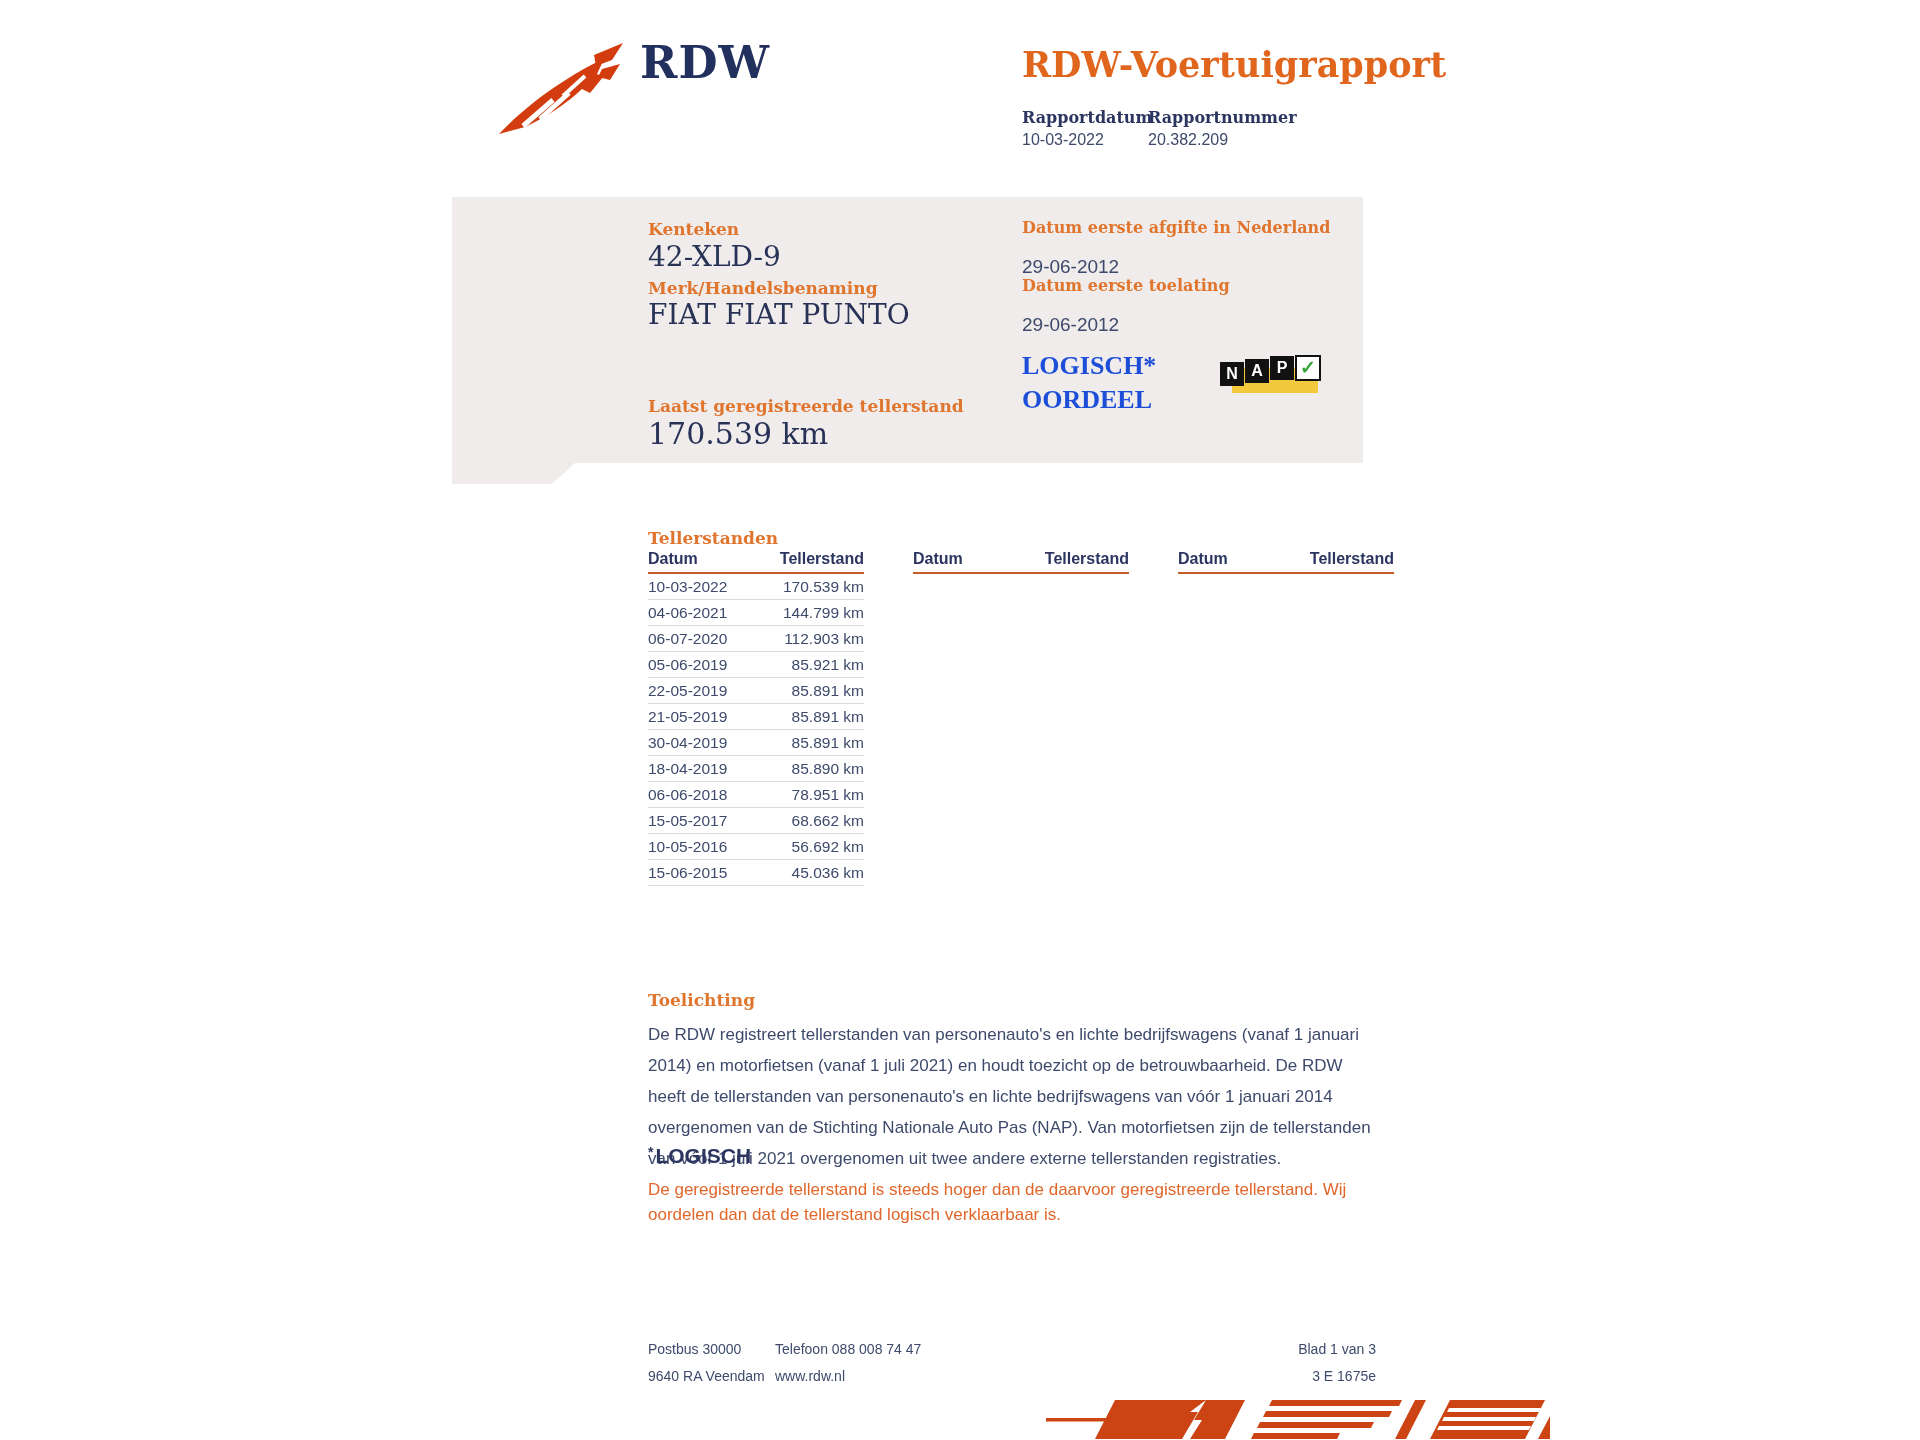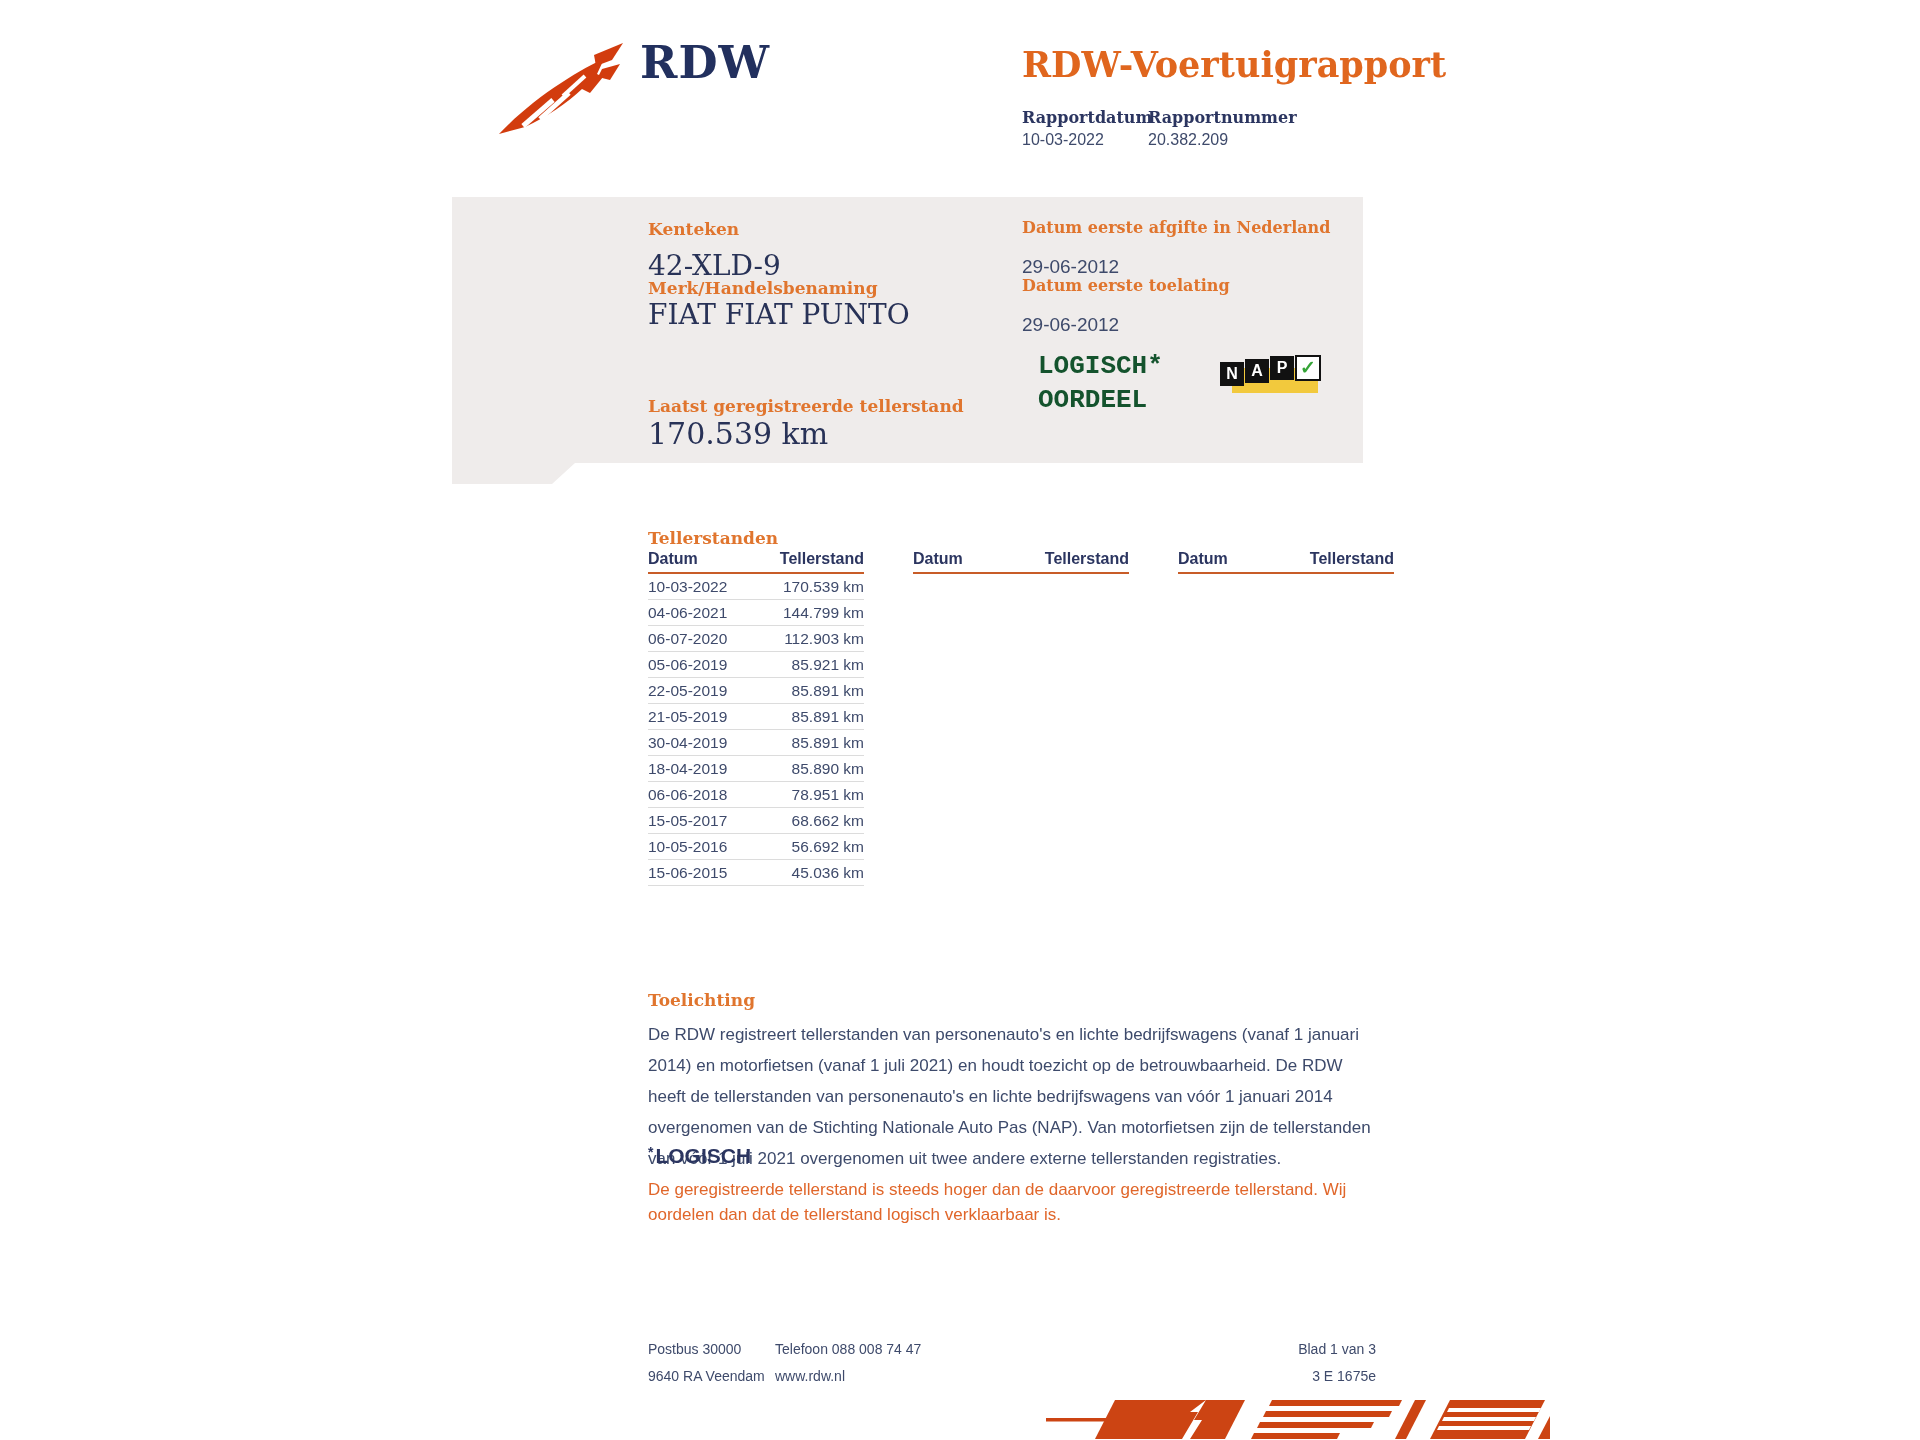--- a/index.html
+++ b/index.html
@@ -22,31 +22,31 @@
   #rapportnummer-label,#rapportnummer-value{left:1148px;}
 
   
   #vehicle-box{position:absolute;left:452px;top:197px;width:1027px;height:287px;
     background:#efeceb;
     clip-path:polygon(0 0,911px 0,911px 266px,123px 266px,100px 287px,0 287px);}
   .field-label{position:absolute;font-size:17px;font-weight:700;color:#e0752e;}
   .field-value-big{position:absolute;font-size:28px;color:#283257;}
   .field-value{position:absolute;font-size:19px;color:#3e4a6b;margin-top:16px;}
   #kenteken-label{left:196px;top:22px;}
-  #kenteken-value{left:196px;top:52px;}
+  #kenteken-value{left:196px;top:43px;}
   #merk-label{left:196px;top:81px;}
   #merk-value{left:196px;top:101px;}
   #laatst-label{left:196px;top:199px;}
   #laatst-value{left:196px;top:219px;font-size:30px;}
   #afgifte-label{left:570px;top:21px;font-size:16px;}
   #afgifte-value{left:570px;top:43px;}
   #toelating-label{left:570px;top:79px;font-size:16px;}
   #toelating-value{left:570px;top:101px;}
   #verdict{position:absolute;left:570px;top:152px;font-size:26px;font-weight:700;
-    color:#14532d;line-height:34px;font-family:Liberation Mono, monospace;margin-left:16px;}
+    color:#1d4ed8;line-height:34px;font-family:Liberation Serif, serif;}
 
   
   #nap-logo{position:absolute;left:768px;top:158px;width:104px;height:42px;}
   #nap-bar{position:absolute;left:12px;top:13px;width:86px;height:25px;background:#f2c93d;}
   .nap-tile{position:absolute;width:24px;height:24px;background:#111111;color:#ffffff;
     font-size:16px;font-weight:700;text-align:center;line-height:24px;
     font-family:"Liberation Sans",sans-serif;}
   #nap-n{left:0;top:7px;}
   #nap-a{left:25px;top:4px;}
   #nap-p{left:50px;top:1px;}

